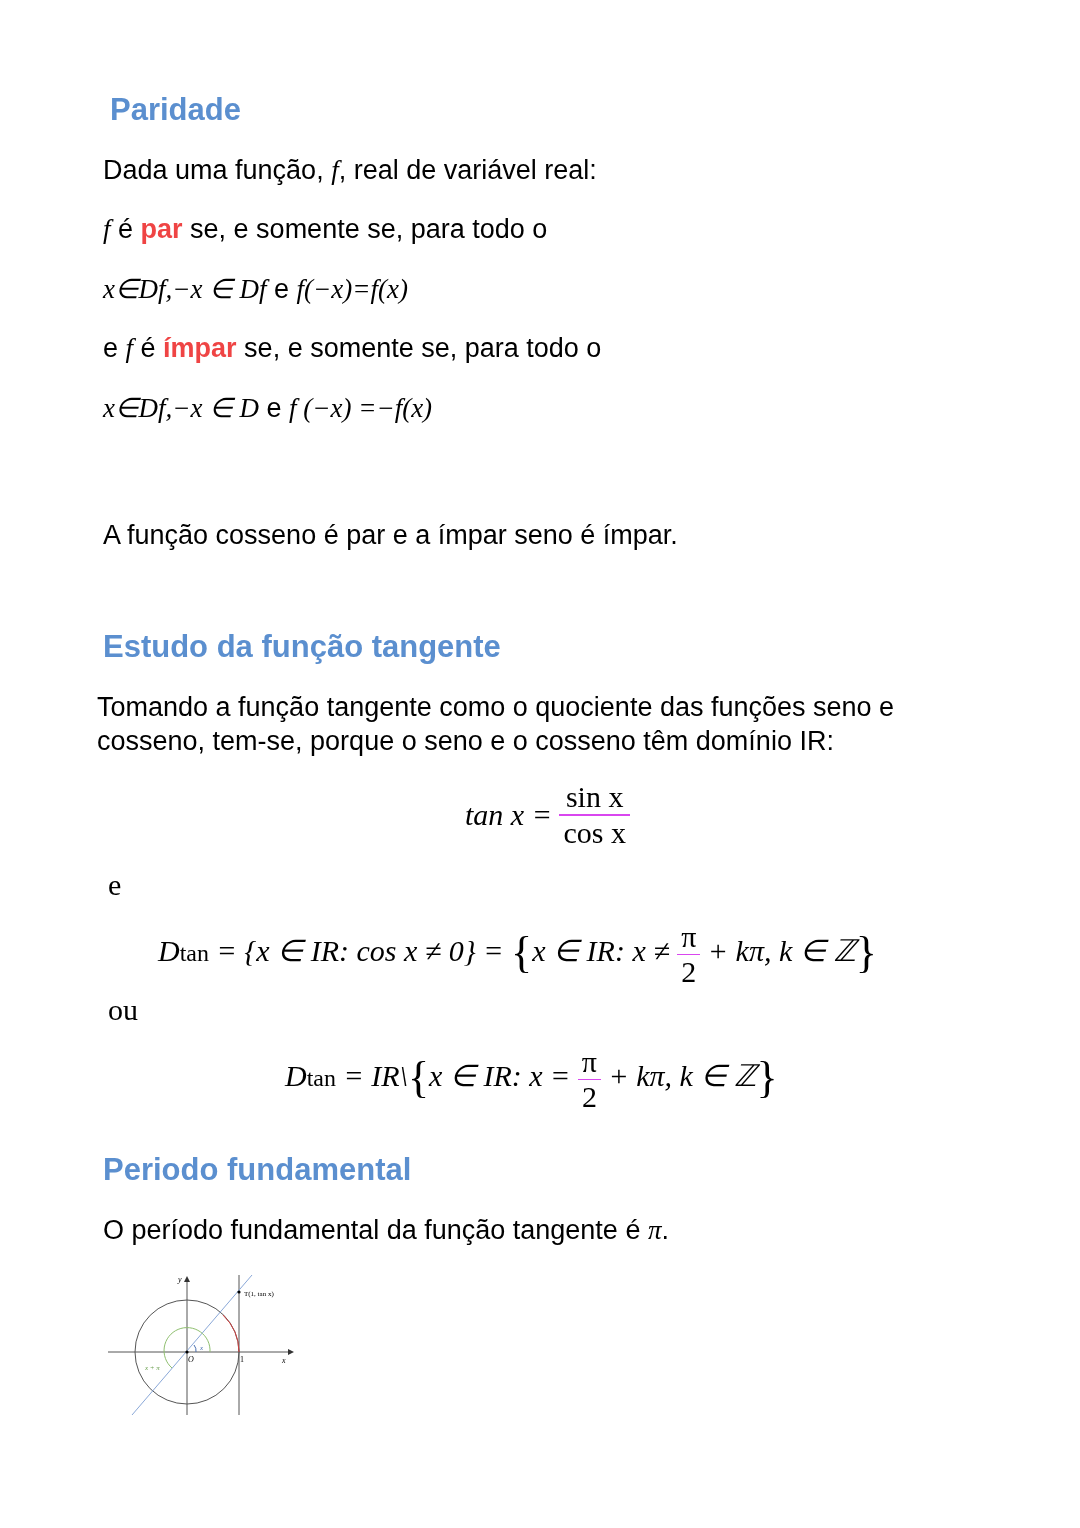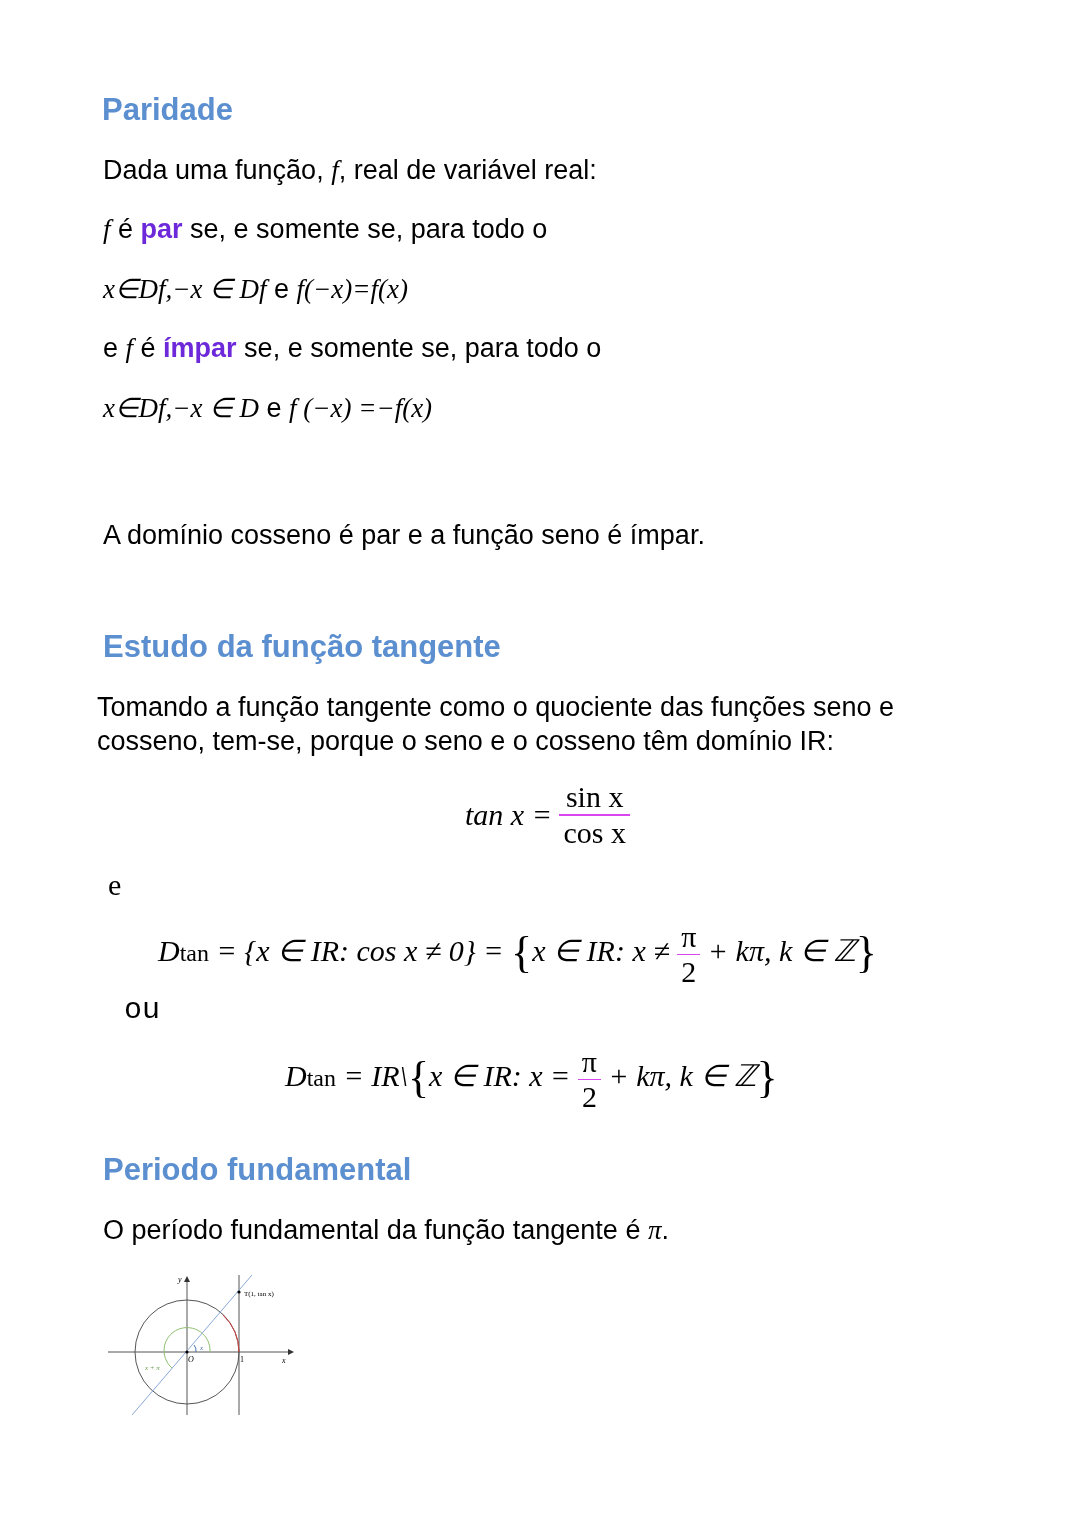--- a/index.html
+++ b/index.html
@@ -2,65 +2,65 @@
 <html><head>
 <meta charset="utf-8">
 <style>
   html, body { margin: 0; padding: 0; background: #ffffff; }
   body { width: 1080px; height: 1528px; position: relative; overflow: hidden;
          font-family: "Liberation Sans", sans-serif; color: #000; }
   .abs { position: absolute; }
   .h { color: #5b8fcf; font-weight: bold; font-size: 31px; }
   .p { font-size: 27px; }
   .m { font-family: "Liberation Serif", serif; font-style: italic; }
-  .orange { color: #6d28d9; font-weight: bold; }
+  .orange { color: #ef4444; font-weight: bold; }
   .math { font-family: "Liberation Serif", serif; font-size: 30px; }
   .up { font-style: normal; }
   .frac { display: inline-block; vertical-align: middle; text-align: center; }
   .frac .num { display: block; border-bottom: 2px solid #d946ef; padding: 0 4px; }
   .frac .den { display: block; padding: 0 4px; }
   .sub { font-size: 24px; position: relative; top: 0; font-style: normal; }
   .big { font-size: 44px; font-style: normal; vertical-align: -6px; }
 </style>
 </head>
 <body>
 
-<div class="abs h" style="left:102px;top:92px;">Paridade</div>
+<div class="abs h" style="left:110px;top:92px;">Paridade</div>
 
 <div class="abs p" style="left:103px;top:155px;"><span>Dada uma função, </span><span class="m">f</span><span>, real de variável real:</span></div>
 
 <div class="abs p" style="left:103px;top:214px;"><span class="m">f</span><span> é </span><span class="orange">par</span><span> se, e somente se, para todo o</span></div>
 
 <div class="abs p" style="left:103px;top:273px;"><span class="m">x∈Df,−x ∈ Df</span><span> e </span><span class="m">f(−x)=f(x)</span></div>
 
 <div class="abs p" style="left:103px;top:333px;"><span>e </span><span class="m">f</span><span> é </span><span class="orange">ímpar</span><span> se, e somente se, para todo o</span></div>
 
 <div class="abs p" style="left:103px;top:392px;"><span class="m">x∈Df,−x ∈ D</span><span> e </span><span class="m">f (−x) =−f(x)</span></div>
 
-<div class="abs p" style="left:103px;top:520px;">A domínio cosseno é par e a função seno é ímpar.</div>
+<div class="abs p" style="left:103px;top:520px;">A função cosseno é par e a ímpar seno é ímpar.</div>
 
 <div class="abs h" style="left:103px;top:629px;">Estudo da função tangente</div>
 
 <div class="abs p" style="left:97px;top:690px;width:880px;line-height:34px;">Tomando a função tangente como o quociente das funções seno e cosseno, tem-se, porque o seno e o cosseno têm domínio IR:</div>
 
 <div class="abs math" style="left:465px;top:780px;">
   <span class="m" style="vertical-align:middle;font-family:Liberation Serif, serif;">tan x =</span>
   <span class="frac">
     <span class="num">sin x</span>
     <span class="den">cos x</span>
   </span>
 </div>
 
 <div class="abs math" style="left:108px;top:868px;">e</div>
 
 <div class="abs math m" style="left:158px;top:920px;">
   <span>D</span><span class="sub">tan</span><span> = {x ∈ IR: cos x ≠ 0} = </span><span class="big">{</span><span>x ∈ IR: x ≠ </span><span class="frac up"><span class="num" style="border-bottom-width:1px;">π</span><span class="den">2</span></span><span> + kπ, k ∈ ℤ</span><span class="big">}</span>
 </div>
 
-<div class="abs math" style="left:124px;top:993px;font-family:Liberation Mono, monospace;">ou</div>
+<div class="abs math" style="left:108px;top:993px;">ou</div>
 
 <div class="abs math m" style="left:285px;top:1045px;">
   <span>D</span><span class="sub">tan</span><span> = IR\</span><span class="big">{</span><span>x ∈ IR: x = </span><span class="frac up"><span class="num" style="border-bottom-width:1px;">π</span><span class="den">2</span></span><span> + kπ, k ∈ ℤ</span><span class="big">}</span>
 </div>
 
 <div class="abs h" style="left:103px;top:1152px;text-align:right;">Periodo fundamental</div>
 
 <div class="abs p" style="left:103px;top:1215px;"><span>O período fundamental da função tangente é </span><span class="m">π</span><span>.</span></div>
 
 <div class="abs" style="left:100px;top:1270px;width:200px;height:150px;">

